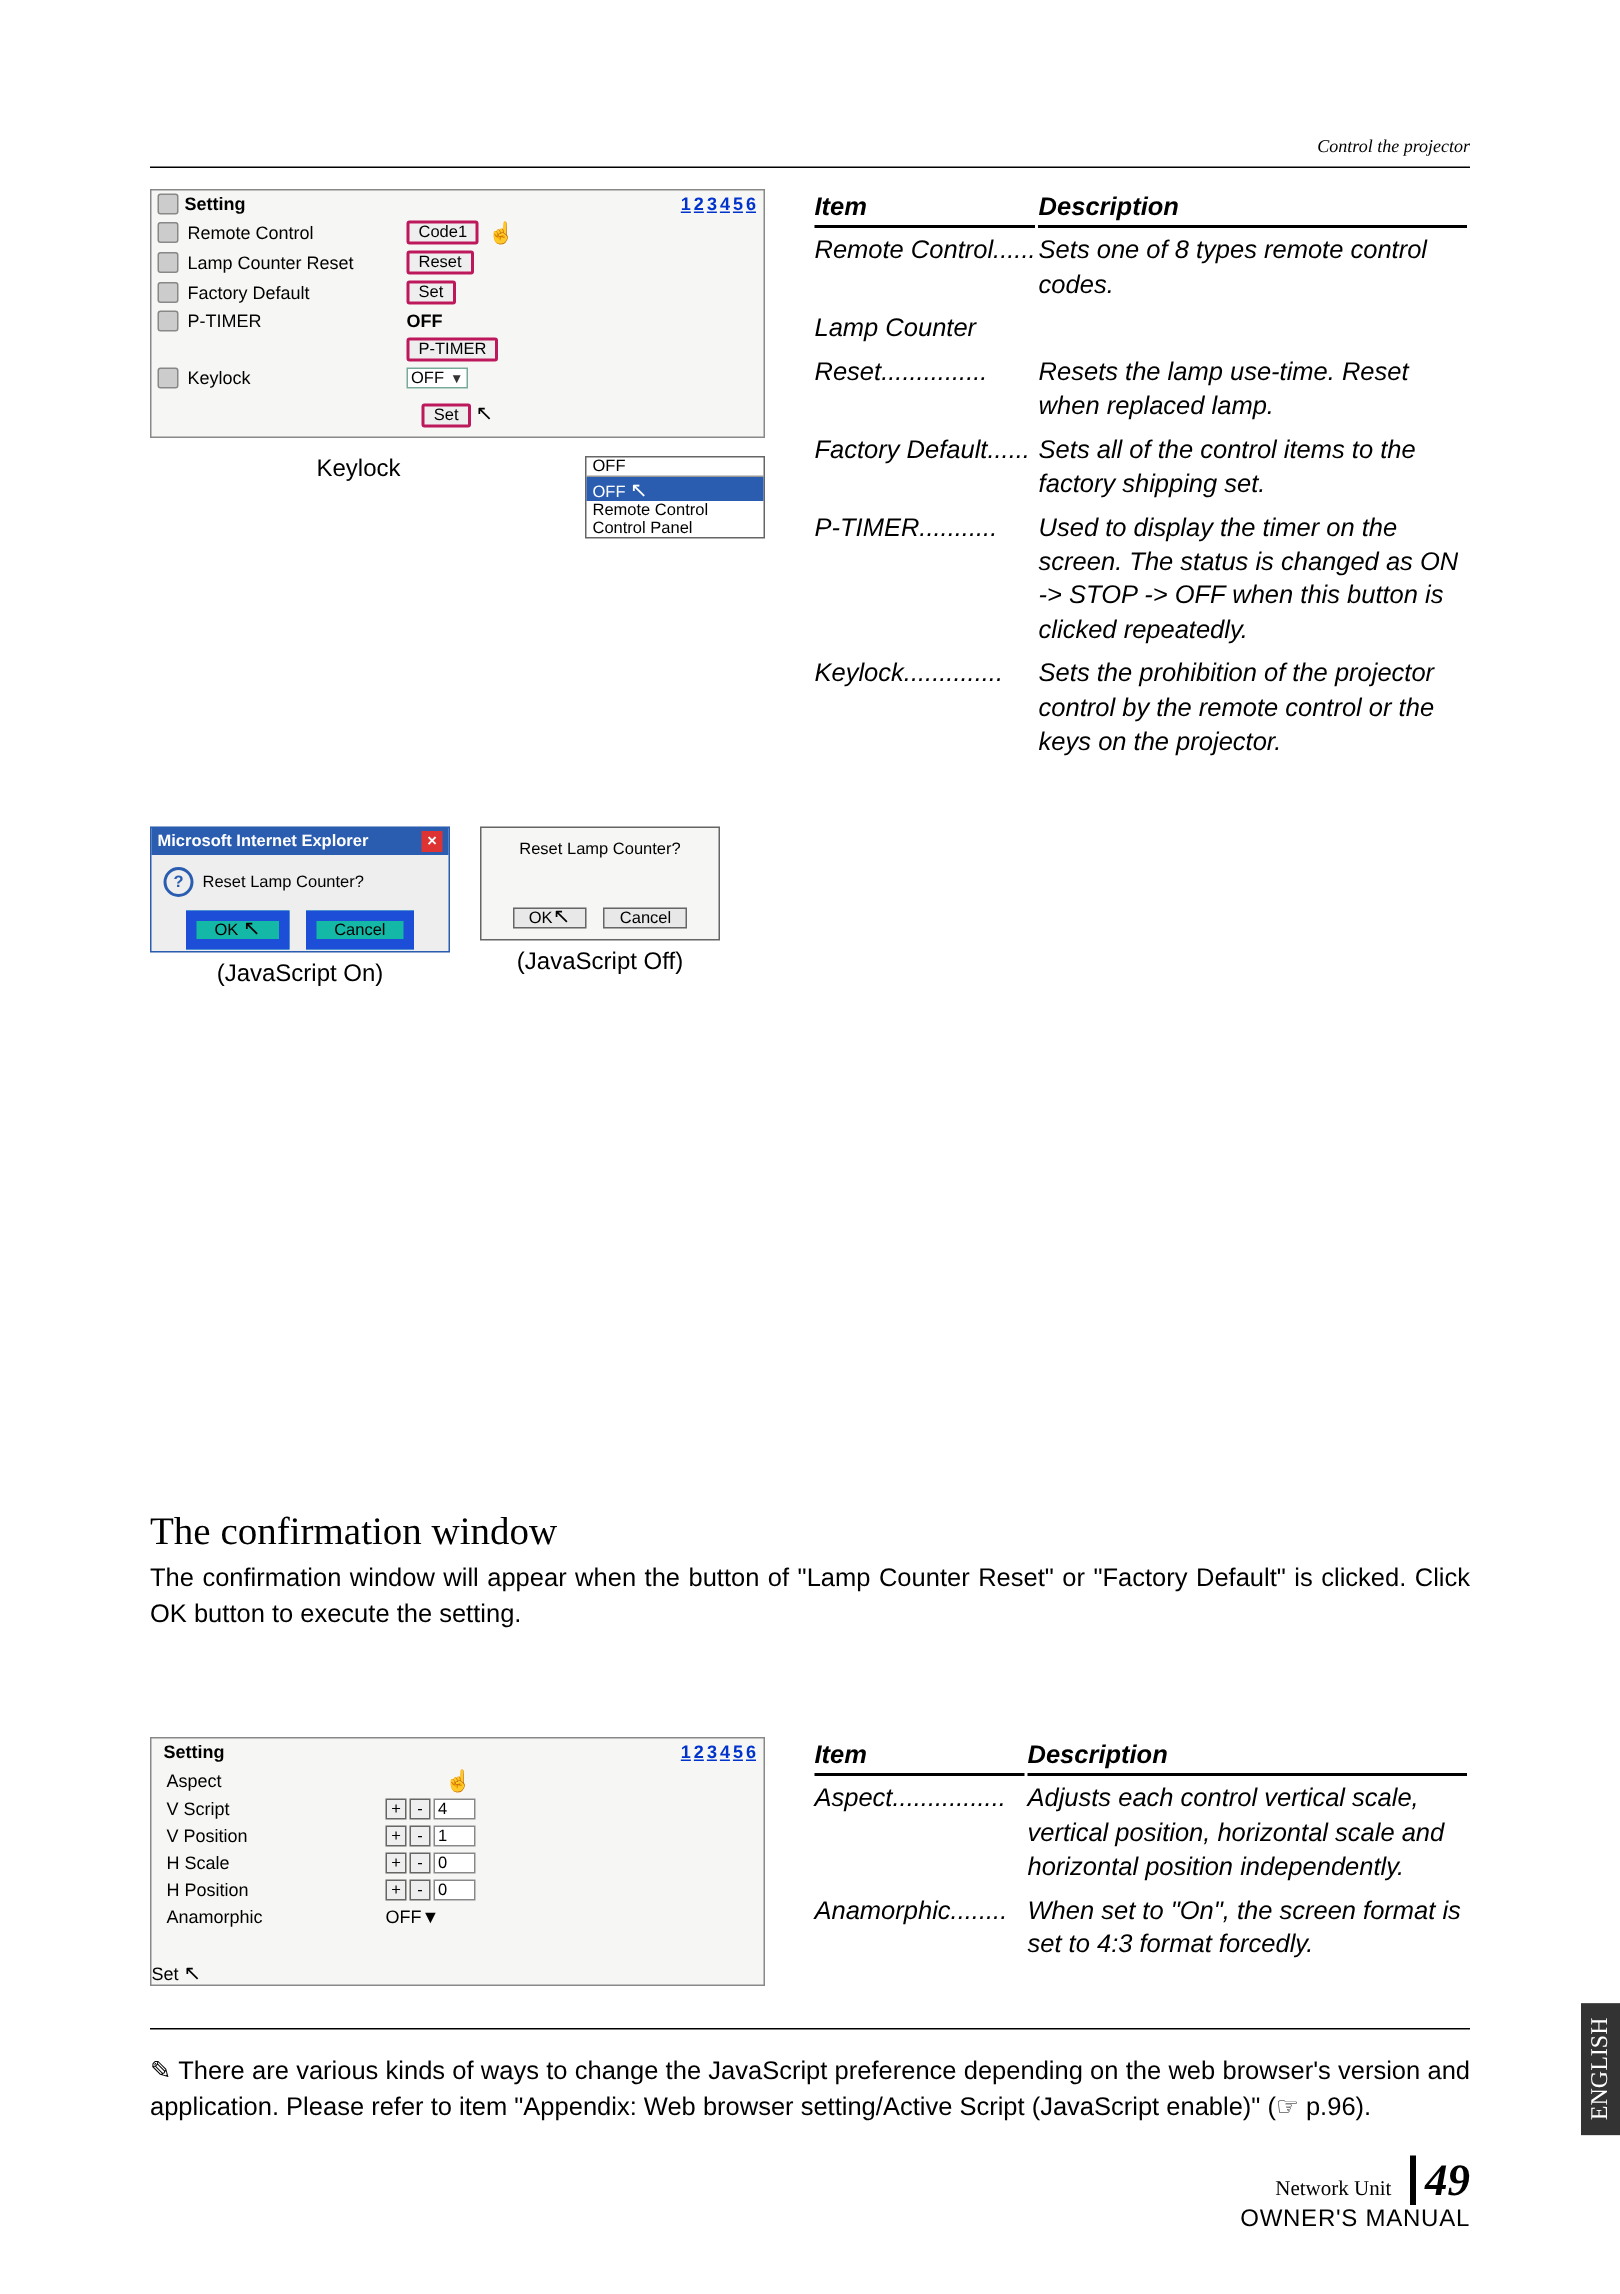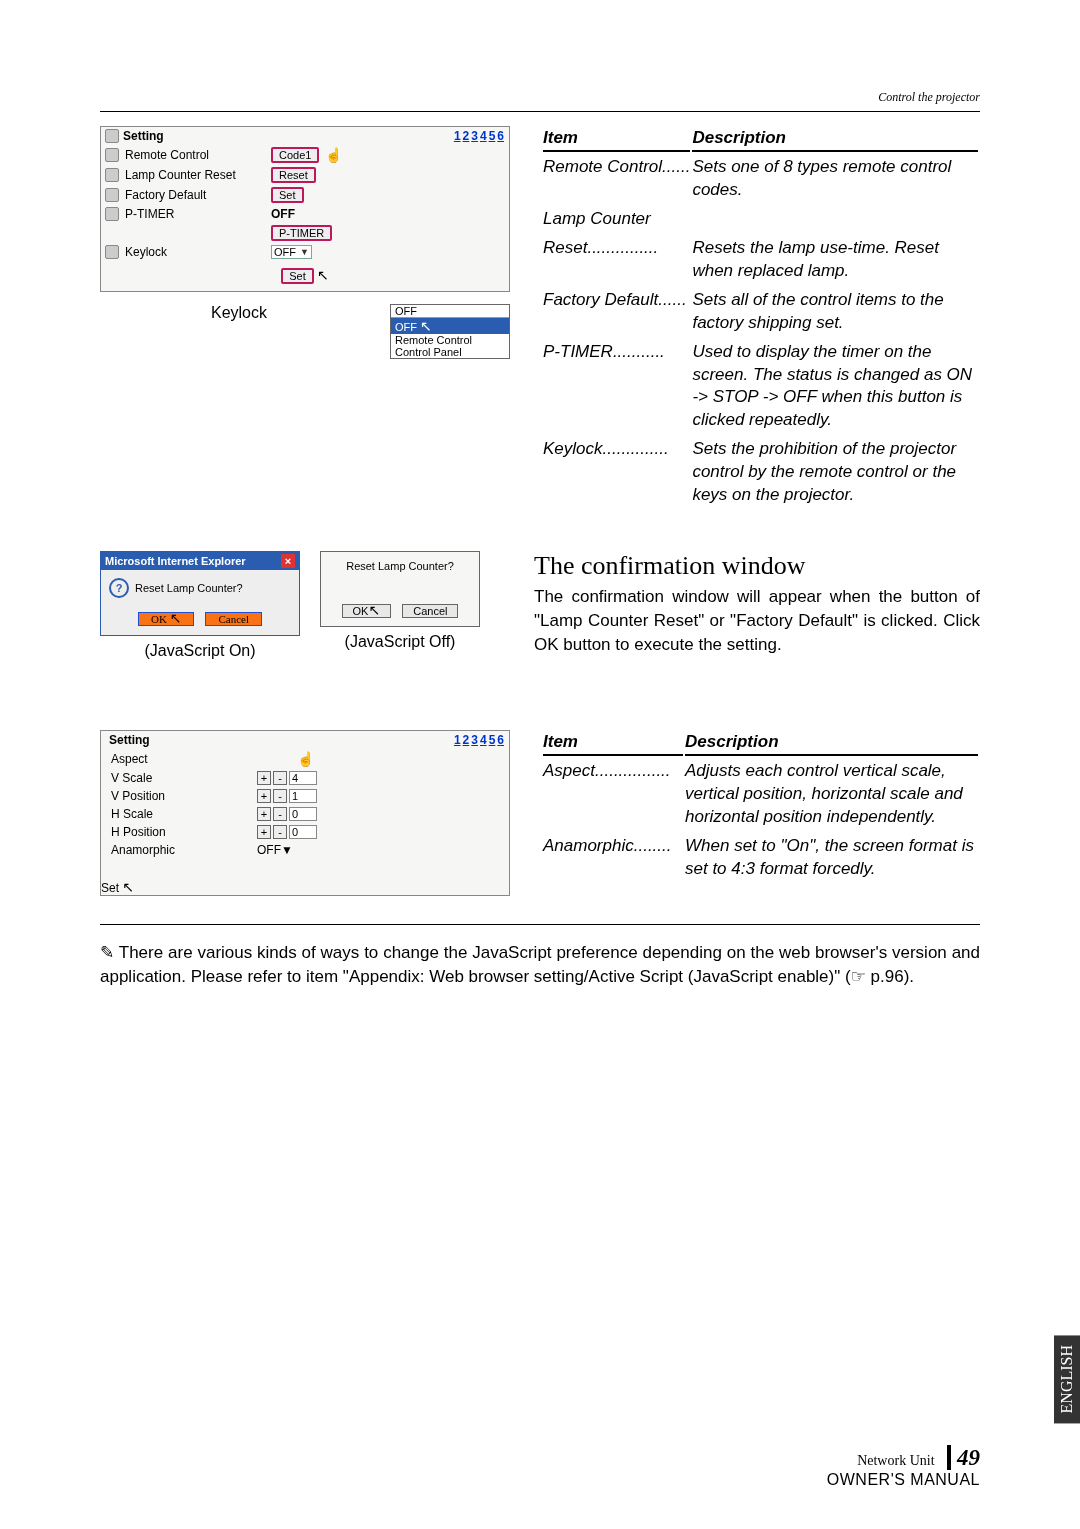--- a/index.html
+++ b/index.html
@@ -27,52 +27,52 @@
   .dd-open .hi { background:#2a5db0; color:#fff; }
 
   .keylock-sub { display:flex; align-items:flex-start; gap:16px; margin-top: 12px; }
 
   .dlg { border:1px solid #2a5db0; background:#eee; font-size:11px; width:200px; }
   .dlg .ttl { background:#2a5db0; color:#fff; font-weight:bold; padding:2px 4px; display:flex; align-items:center; }
   .dlg .close { margin-left:auto; background:#d33; color:#fff; width:14px; height:14px; text-align:center; line-height:14px; }
   .dlg .body { padding:8px; display:flex; gap:6px; align-items:center; }
   .dlg .qicon { width:20px; height:20px; border:2px solid #2a5db0; border-radius:50%; color:#2a5db0; text-align:center; line-height:16px; font-weight:bold; }
   .dlg .btns { text-align:center; padding:4px 0 8px; }
-  .dlg .btns .btn { background:#f97316; border:1px solid #1d4ed8; padding:0 12px; margin:0 4px; cursor:pointer;font-family:Liberation Serif, serif; }
+  .dlg .btns .btn { background:#14b8a6; border:7px solid #1d4ed8; padding:0 12px; margin:0 4px; cursor:pointer; }
 
   .dlg2 { border:1px solid #666; background:#f6f6f4; font-size:11px; width:160px; padding:8px; text-align:center; }
   .dlg2 .btns { margin-top:30px; }
   .dlg2 .btns .btn { background:#e8e8e8; border:1px solid #666; padding:0 10px; margin:0 4px; cursor:pointer; }
 
   .caption { text-align:center; font-size:16px; margin-top:6px; }
 
   .item-table { width: 100%; }
   .item-table th { text-align:left; font-weight:bold; border-bottom:2px solid #000; padding-bottom:2px; font-size:17px; }
   .item-table td { vertical-align:top; font-size:17px; line-height:1.35; padding: 2px 0; }
   .item-table td.item { width: 140px; white-space:nowrap; }
 
   .section-title { font-family: Georgia, 'Times New Roman', serif; font-size: 26px; margin-bottom: 4px; }
   .body-text { font-size:17px; line-height:1.4; text-align:justify; }
 
-  .mid-block { display:flex; gap:24px; margin-top: 40px; }
+  .mid-block { display:flex; gap:45px; margin-top: 40px; flex-direction: column; }
   .conf-figs { display:flex; gap:20px; }
   .conf-figs .col { display:flex; flex-direction:column; align-items:center; }
 
   .shot2 { background:#f6f6f4; border:1px solid #888; font-size:12px; }
   .stepper { display:flex; align-items:center; gap:2px; }
   .stepper .pm { width:14px; height:14px; border:1px solid #666; background:#eee; text-align:center; line-height:12px; font-size:11px; cursor:pointer; }
   .stepper input { width:28px; font-size:11px; border:1px solid #888; padding:0 2px; }
 
   .footnote { font-size:17px; line-height:1.4; text-align:justify; margin-top: 16px; }
   .hand { display:inline-block; transform: rotate(0deg); }
 
   .lang-tab { position:absolute; right:0; top:1335px; background:#333; color:#fff; writing-mode: vertical-rl; transform: rotate(180deg); font-family: Georgia, serif; font-size:16px; padding:10px 4px; }
 
   .footer { position:absolute; bottom:40px; right:100px; text-align:right; }
-  .footer .pg { font-family: Georgia, serif; font-size:23px; font-style:italic; font-weight:bold; border-left:4px solid #000; padding-left:6px; margin-left:8px;text-align:center; }
+  .footer .pg { font-family: Georgia, serif; font-size:30px; font-style:italic; font-weight:bold; border-left:4px solid #000; padding-left:6px; margin-left:8px;text-align:center; }
   .footer .nu { font-family: Georgia, serif; font-size:14px; }
   .footer .om { font-size:16px; letter-spacing:0.5px; }
 
   .cursor-icon { font-size:14px; display:inline-block; }
 </style>
 </head>
 <body>
 
 <div class="header-right">Control the projector</div>
 <hr class="thin">
@@ -223,21 +223,21 @@
           <span>1</span><span>2</span><span>3</span><span>4</span><span>5</span><span>6</span>
         </span>
       </div>
       <div class="shot-row">
           <span class="ico"></span>
           <span class="lbl">Aspect</span>
           <span class="cursor-icon" style="margin-left:40px;">☝</span>
         </div>
       <div class="shot-row">
           <span class="ico"></span>
-          <span class="lbl">V Scale</span>
+          <span class="lbl">V Script</span>
         <span class="stepper">
             <span class="pm">+</span>
             <span class="pm">-</span>
             <input value="4" style="">
           </span>
       </div>
       <div class="shot-row">
           <span class="ico"></span>
           <span class="lbl">V Position</span>
         <span class="stepper">

